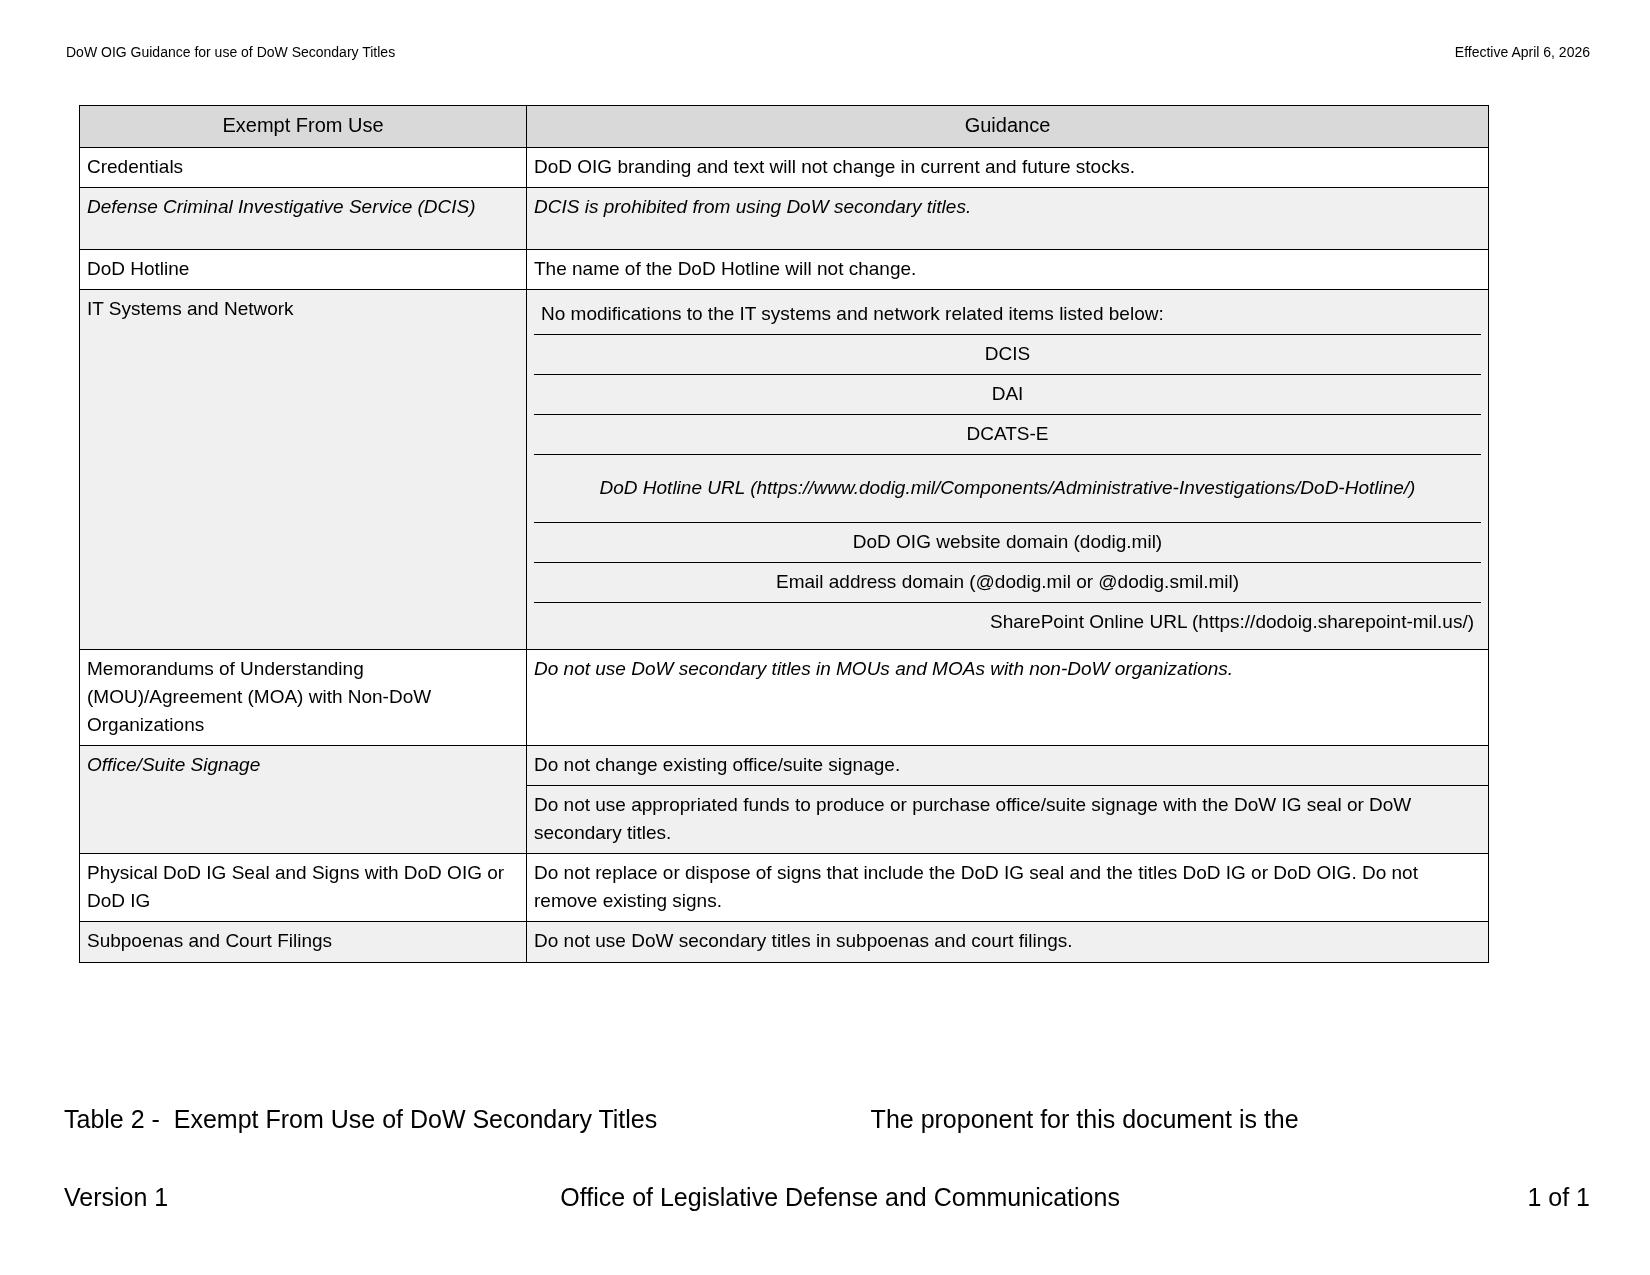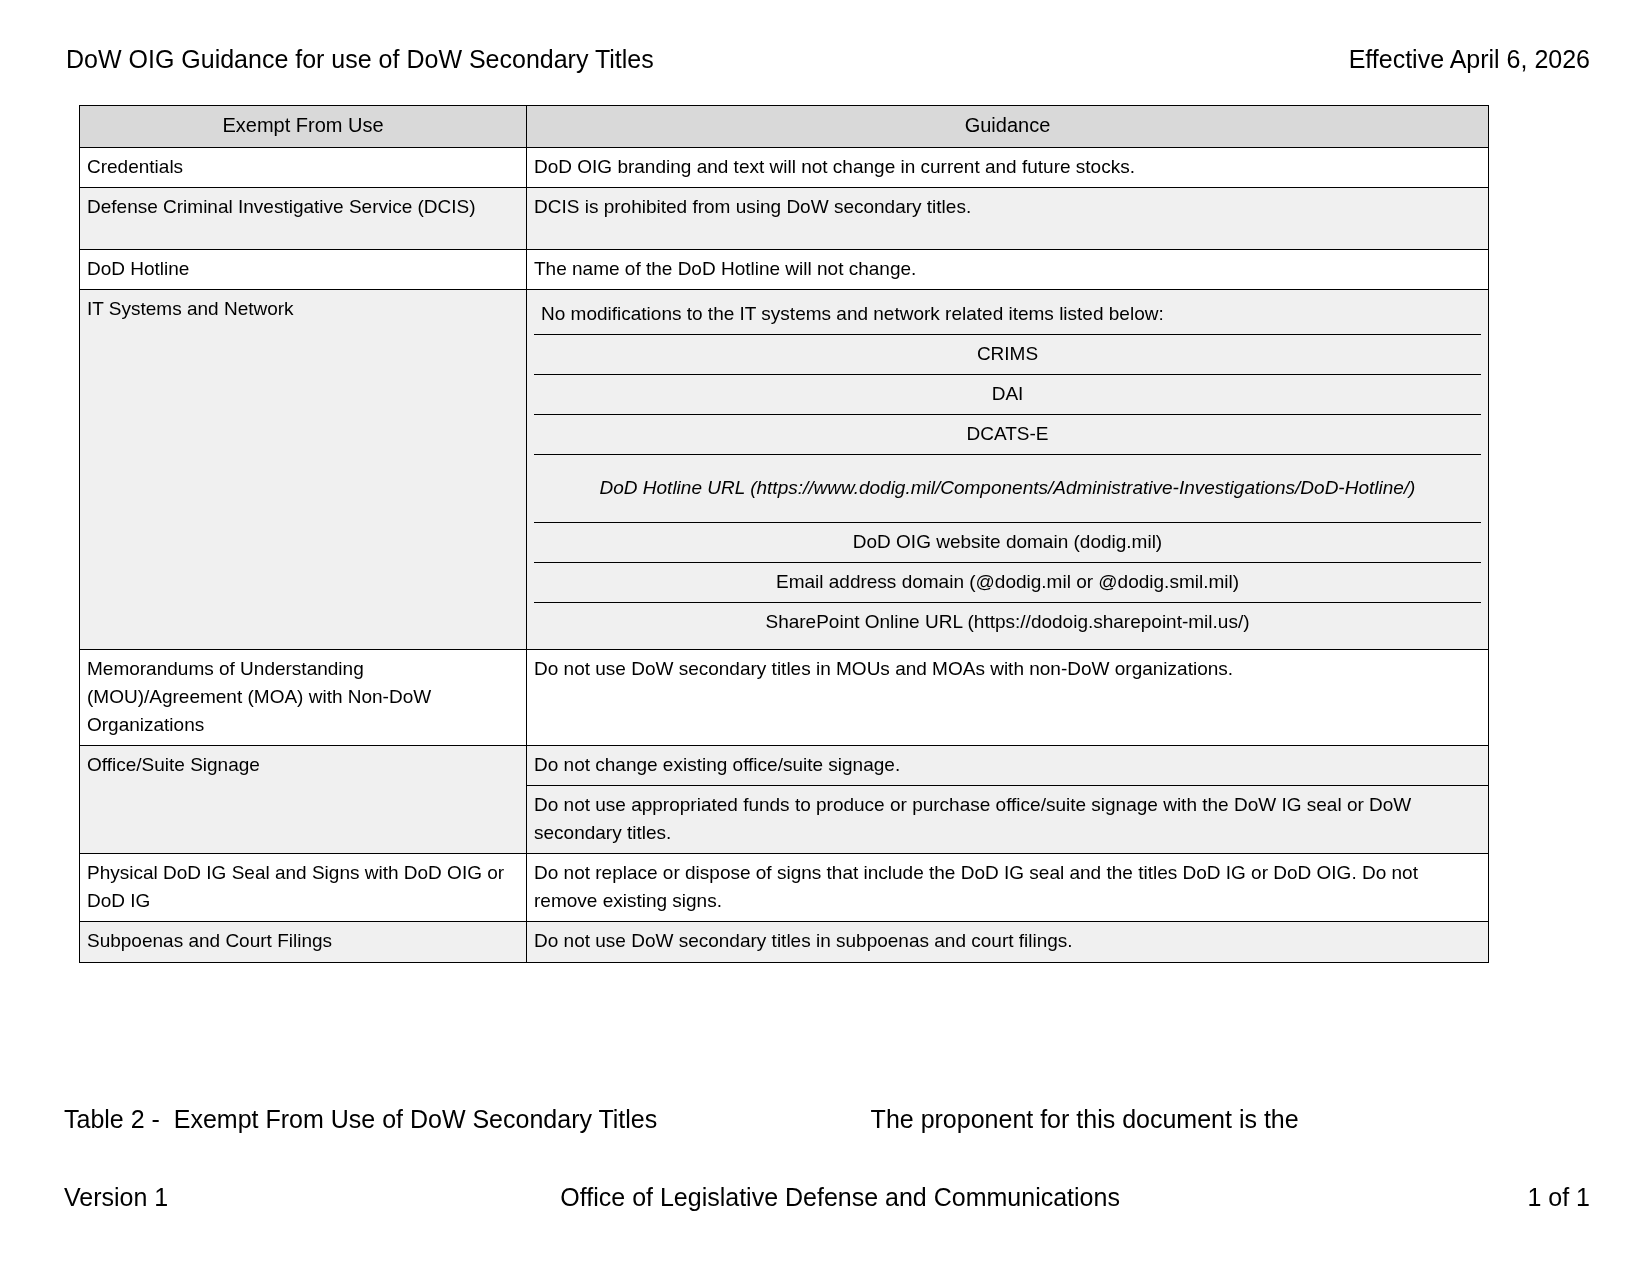--- a/index.html
+++ b/index.html
@@ -24,21 +24,21 @@
 
   
   .doc-header {
     position: absolute;
     top: 44px;
     left: 66px;
     right: 60px;
     display: flex;
     justify-content: space-between;
     align-items: baseline;
-    font-size: 25px;
+    font-size: 14px;
     line-height: 1.2;
   }
   .doc-header .left  { text-align: left; }
   .doc-header .right { text-align: right; }
 
   
   .tbl-wrap {
     position: absolute;
     top: 105px;
     left: 79px;
@@ -66,21 +66,21 @@
     text-align: center;
     font-weight: bold;
     font-size: 20px;
     padding-top: 7px;
     padding-bottom: 8px;
   }
 
   tr.shade > td { background: #f0f0f0; }
   tr.plain > td { background: #ffffff; }
 
-  td.mid { vertical-align: middle; }
+  td.mid { vertical-align: middle; font-style: italic; }
   td.ctr { text-align: center; }
 
   
   td.nest {
     padding: 0;
     border: none;
   }
   table.inner {
     width: 100%;
     border-collapse: collapse;
@@ -88,21 +88,21 @@
   }
   table.inner td {
     border: 1.6px solid #000000;
     border-left: none;
     border-right: none;
     padding: 5px 7px 6px 7px;
     background: #f0f0f0;
     line-height: 1.48;
   }
   table.inner tr:first-child td { border-top: none; }
-  table.inner tr:last-child  td { border-bottom: none; }
+  table.inner tr:last-child  td { border-bottom: none; text-align: right; }
   table.inner td.ctr { text-align: center; }
   table.inner td.tall {
     height: 56px;
     vertical-align: middle;
     font-style: italic;
   }
   table.inner td.lead { text-align: left; }
 
   .label-cell-it {
     vertical-align: middle;
@@ -167,21 +167,21 @@
 
         <tr class="shade">
           <td class="label-cell-it">IT Systems and Network</td>
           <td class="nest">
             <table class="inner">
               <tbody>
                 <tr>
                   <td class="lead">No modifications to the IT systems and network related items listed below:</td>
                 </tr>
                 <tr>
-                  <td class="ctr">CRIMS</td>
+                  <td class="ctr">DCIS</td>
                 </tr>
                 <tr>
                   <td class="ctr">DAI</td>
                 </tr>
                 <tr>
                   <td class="ctr">DCATS-E</td>
                 </tr>
                 <tr>
                   <td class="ctr tall">DoD Hotline URL (https://www.dodig.mil/Components/Administrative-Investigations/DoD-Hotline/)</td>
                 </tr>

